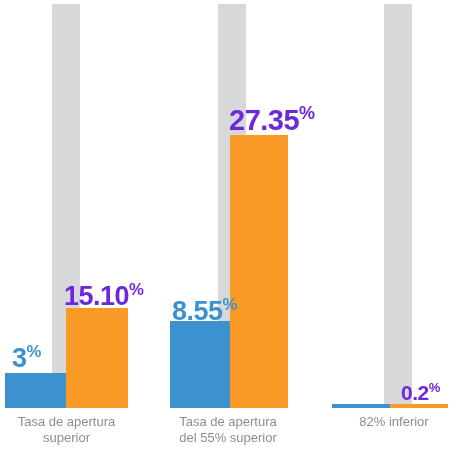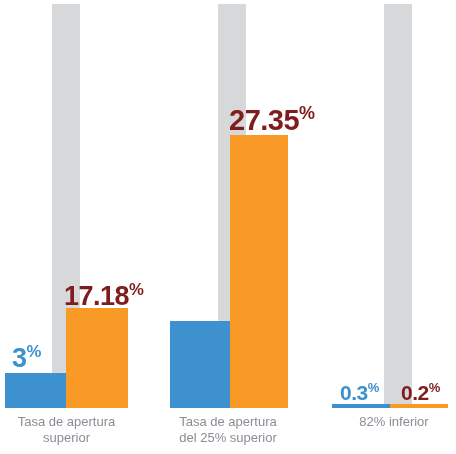--- a/index.html
+++ b/index.html
@@ -69,21 +69,21 @@
     line-height: 1;
     white-space: nowrap;
     letter-spacing: -0.5px;
   }
   .value-label .pct {
     font-size: 0.62em;
     vertical-align: super;
     letter-spacing: -0.5px;
   }
   .value-label.blue   { color: #3d91ce; }
-  .value-label.orange { color: #7f1d1d; }
+  .value-label.orange { color: #6d28d9; }
 
   .vl-g1-blue   { left: 12px;  top: 344px; font-size: 27px; }
   .vl-g1-orange { left: 64px;  top: 282px; font-size: 27px; }
   .vl-g2-blue   { left: 172px; top: 297px; font-size: 27px; }
   .vl-g2-orange { left: 229px; top: 104px; font-size: 29px; }
   .vl-g3-blue   { left: 340px; top: 381px; font-size: 21px; }
   .vl-g3-orange { left: 401px; top: 381px; font-size: 21px; }
 
   
   .category-labels {
@@ -121,38 +121,38 @@
     <div class="bar orange g1-orange"></div>
 
     <div class="bar blue g2-blue"></div>
     <div class="bar orange g2-orange"></div>
 
     <div class="bar blue g3-blue"></div>
     <div class="bar orange g3-orange"></div>
 
     <div class="value-label blue vl-g1-blue"><span>3</span><span class="pct">%</span></div>
 
-    <div class="value-label orange vl-g1-orange"><span>17.18</span><span class="pct">%</span></div>
+    <div class="value-label orange vl-g1-orange"><span>15.10</span><span class="pct">%</span></div>
 
+    <div class="value-label blue vl-g2-blue"><span>8.55</span><span class="pct">%</span></div>
 
     <div class="value-label orange vl-g2-orange"><span>27.35</span><span class="pct">%</span></div>
 
-    <div class="value-label blue vl-g3-blue"><span>0.3</span><span class="pct">%</span></div>
 
     <div class="value-label orange vl-g3-orange"><span>0.2</span><span class="pct">%</span></div>
 
   </div>
 
   <div class="category-labels">
     <div class="category-label c1">
       <span class="cat-line">Tasa de apertura</span>
       <span class="cat-line">superior</span>
     </div>
     <div class="category-label c2">
       <span class="cat-line">Tasa de apertura</span>
-      <span class="cat-line">del 25% superior</span>
+      <span class="cat-line">del 55% superior</span>
     </div>
     <div class="category-label c3">
       <span class="cat-line">82% inferior</span>
     </div>
   </div>
 
 </div>
 
 </body></html>

